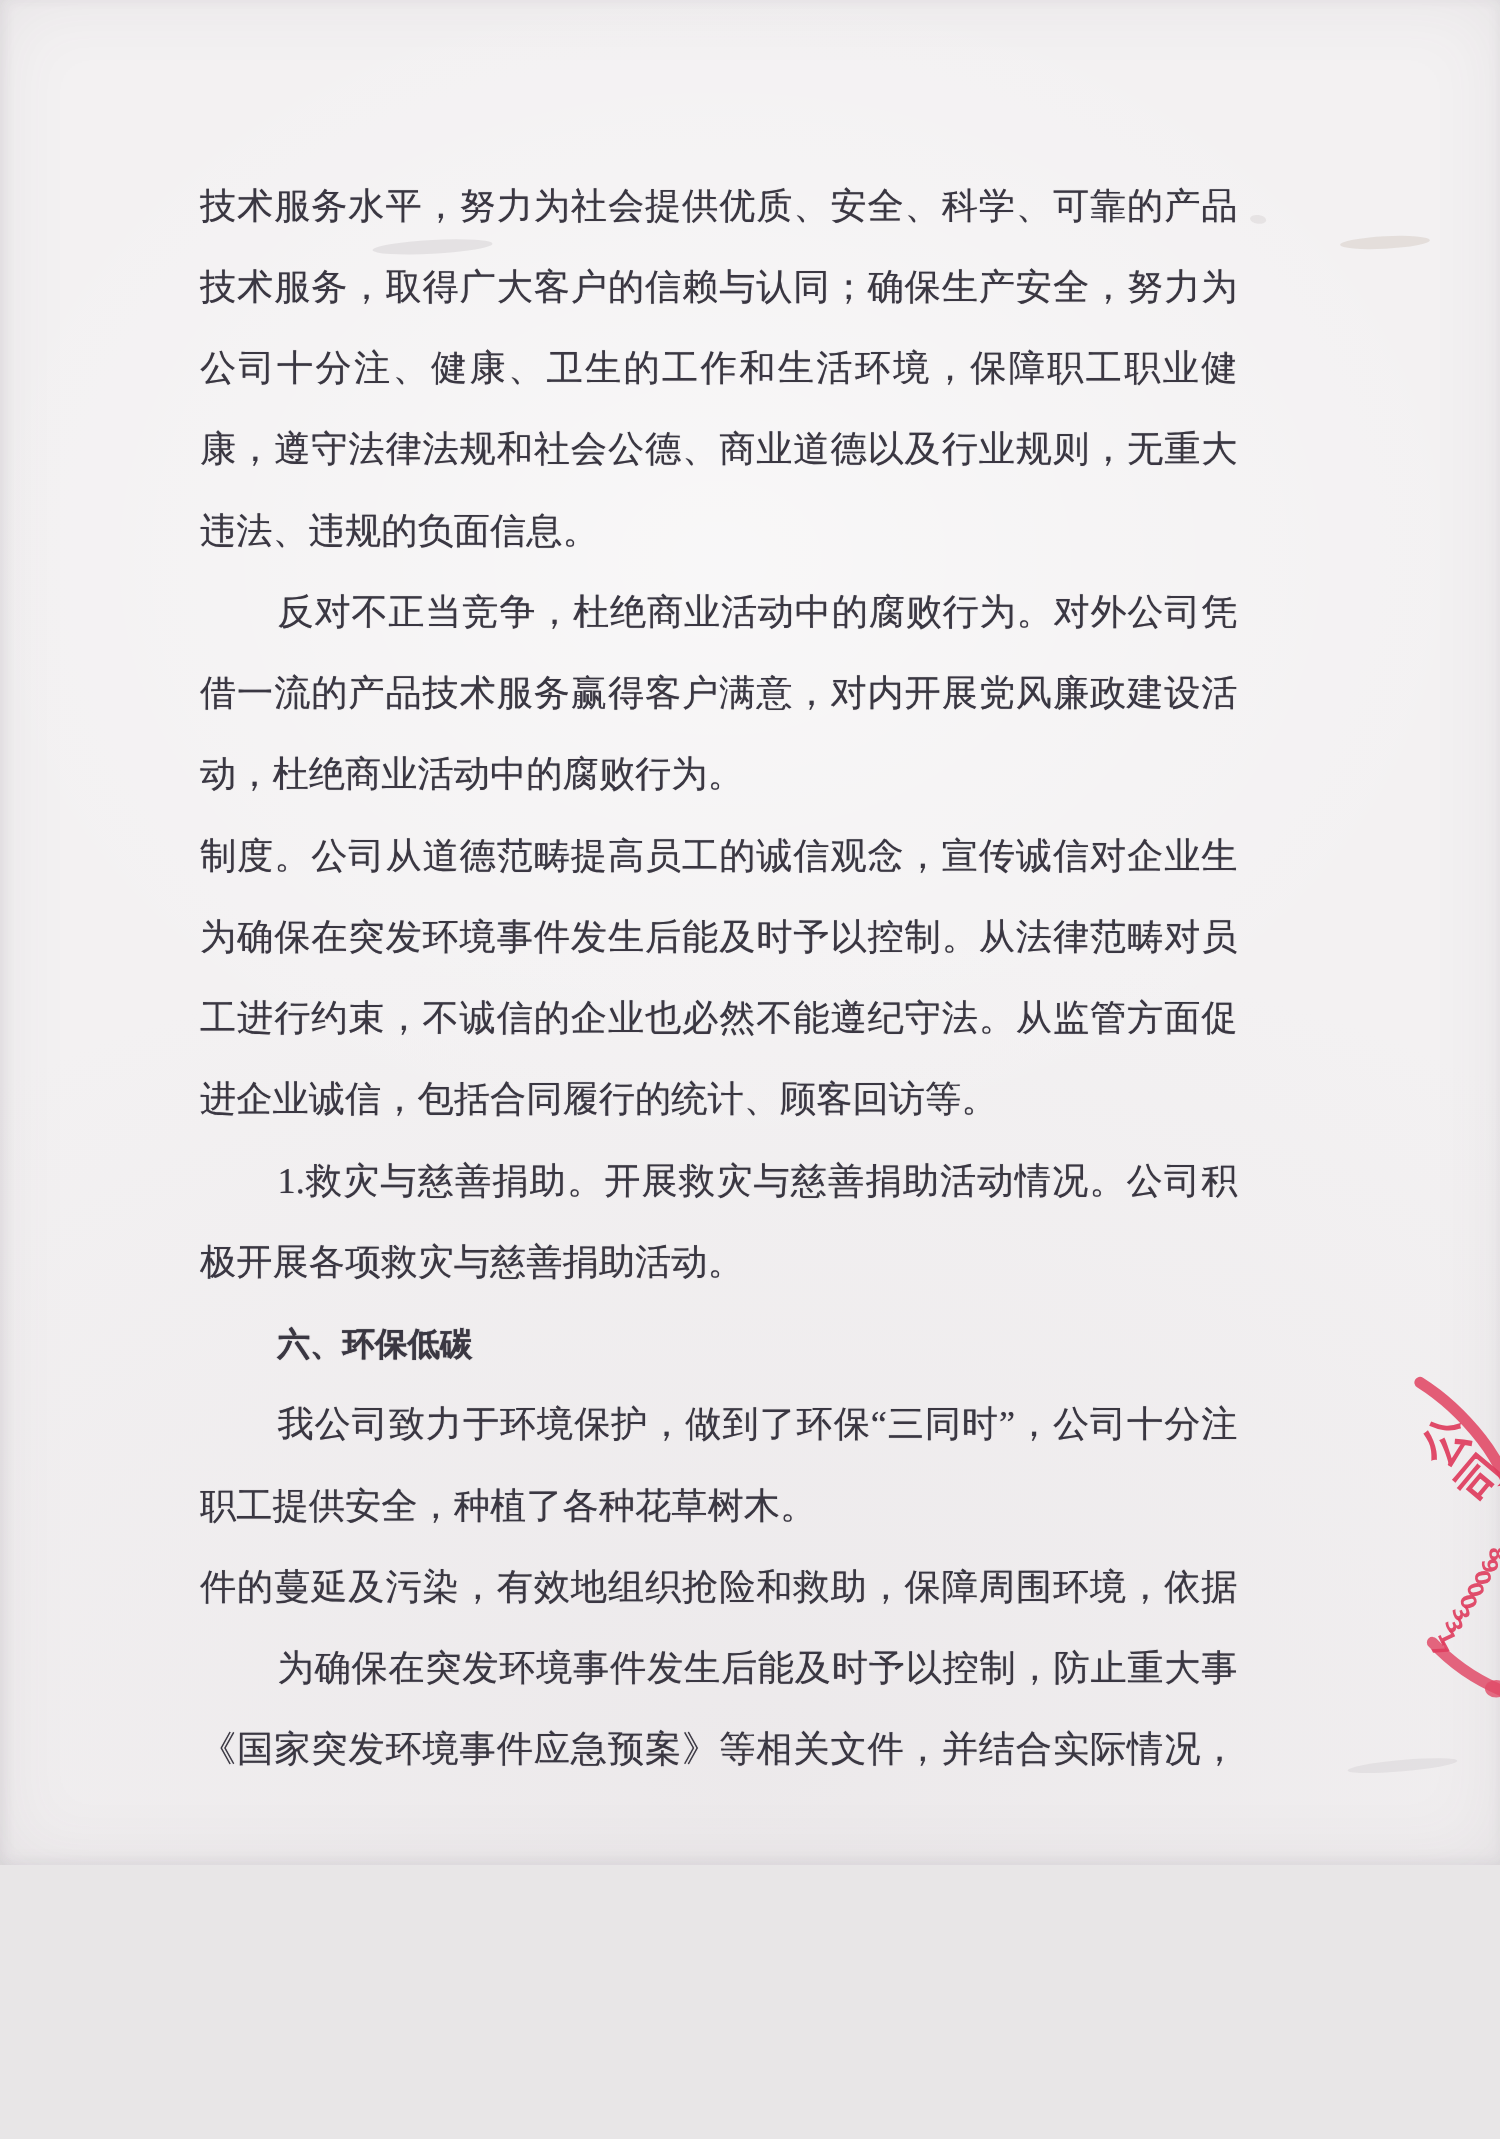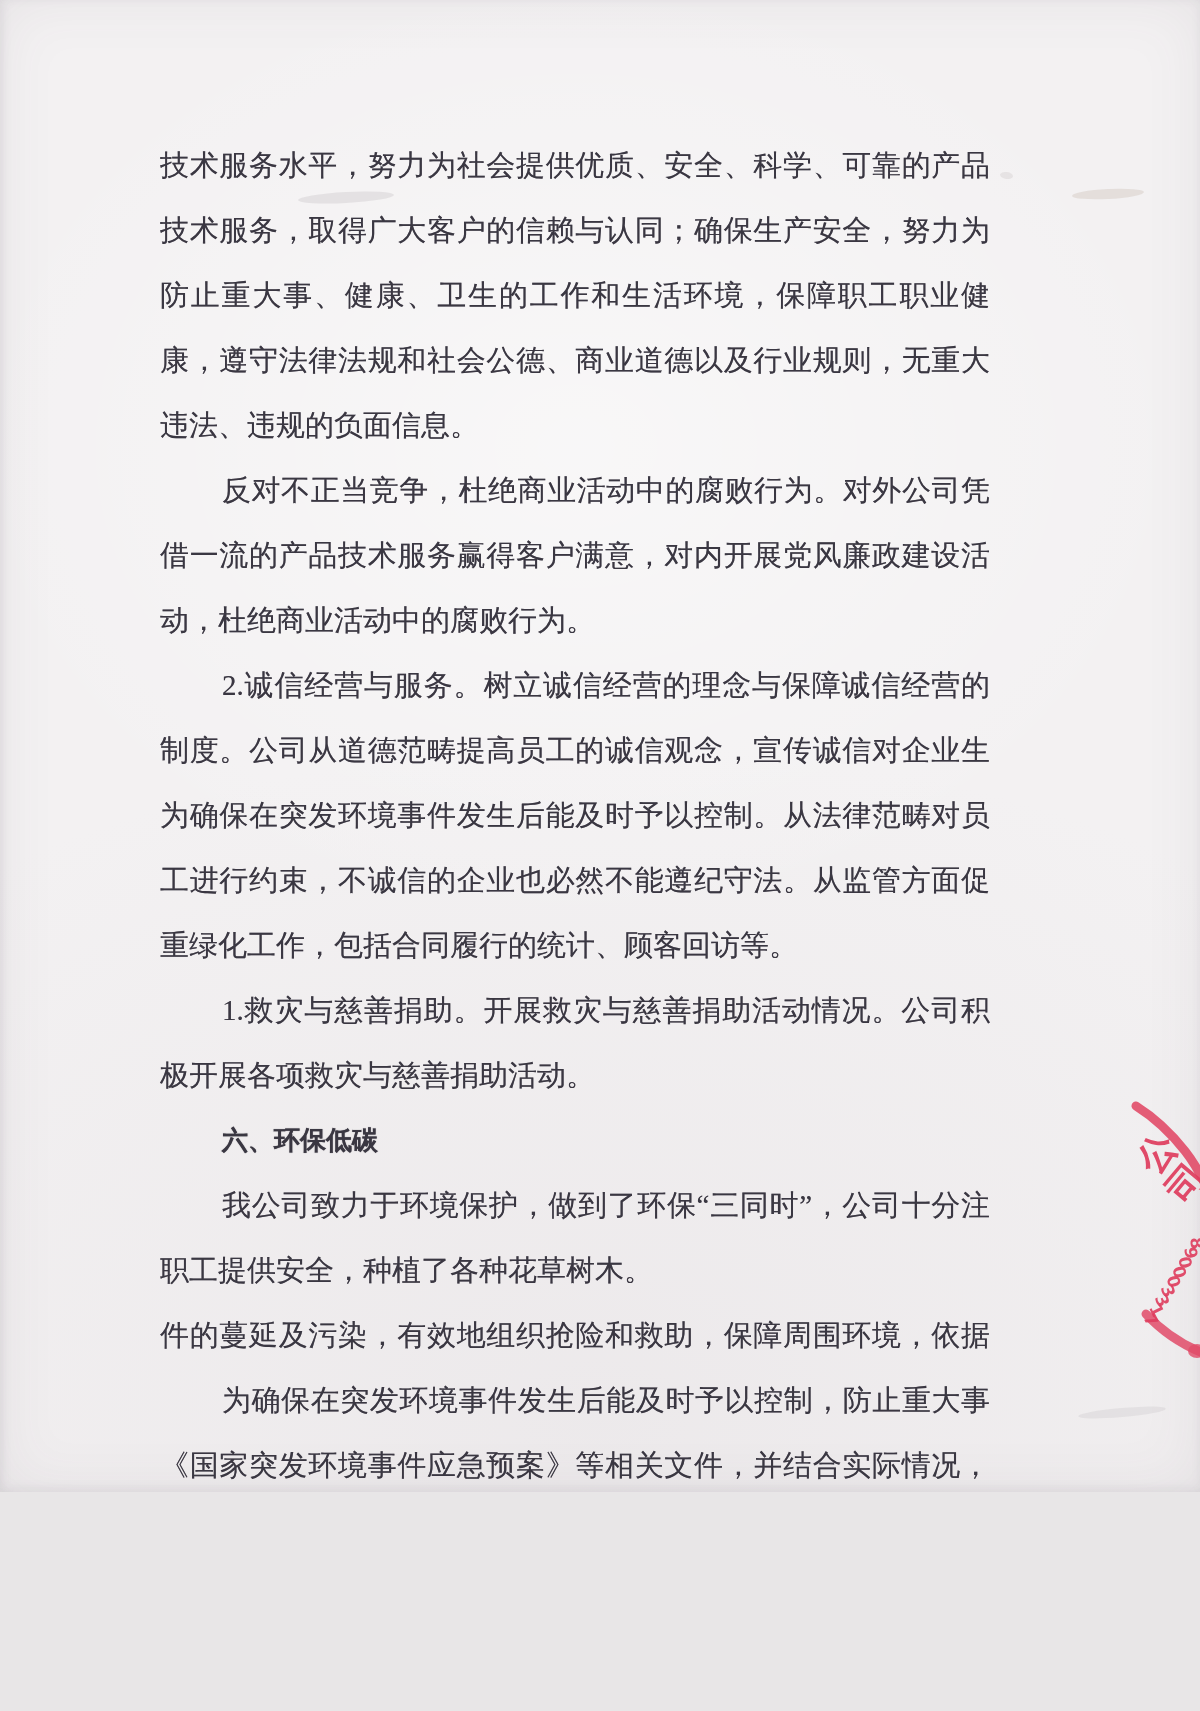--- a/index.html
+++ b/index.html
@@ -47,31 +47,30 @@
   .smudge-wisp { left:1078px; top:1408px; width:88px; height:9px; background:rgba(140,130,136,.12); transform:rotate(-5deg); }
 </style>
 </head>
 <body>
 
 <div class="page">
 
   <div class="doc-body">
       <div class="line j">技术服务水平，努力为社会提供优质、安全、科学、可靠的产品</div>
       <div class="line j">技术服务，取得广大客户的信赖与认同；确保生产安全，努力为</div>
-      <div class="line j">防止重大事、健康、卫生的工作和生活环境，保障职工职业健</div>
+      <div class="line j">公司十分注、健康、卫生的工作和生活环境，保障职工职业健</div>
       <div class="line j">康，遵守法律法规和社会公德、商业道德以及行业规则，无重大</div>
       <div class="line">违法、违规的负面信息。</div>
       <div class="line j ind">反对不正当竞争，杜绝商业活动中的腐败行为。对外公司凭</div>
       <div class="line j">借一流的产品技术服务赢得客户满意，对内开展党风廉政建设活</div>
       <div class="line">动，杜绝商业活动中的腐败行为。</div>
-      <div class="line j ind">2.诚信经营与服务。树立诚信经营的理念与保障诚信经营的</div>
       <div class="line j">制度。公司从道德范畴提高员工的诚信观念，宣传诚信对企业生</div>
       <div class="line j">为确保在突发环境事件发生后能及时予以控制。从法律范畴对员</div>
       <div class="line j">工进行约束，不诚信的企业也必然不能遵纪守法。从监管方面促</div>
-      <div class="line">重绿化工作，包括合同履行的统计、顾客回访等。</div>
+      <div class="line">进企业诚信，包括合同履行的统计、顾客回访等。</div>
       <div class="line j ind">1.救灾与慈善捐助。开展救灾与慈善捐助活动情况。公司积</div>
       <div class="line">极开展各项救灾与慈善捐助活动。</div>
       <div class="line ind b">六、环保低碳</div>
       <div class="line j ind">我公司致力于环境保护，做到了环保“三同时”，公司十分注</div>
       <div class="line">职工提供安全，种植了各种花草树木。</div>
       <div class="line j">件的蔓延及污染，有效地组织抢险和救助，保障周围环境，依据</div>
       <div class="line j ind">为确保在突发环境事件发生后能及时予以控制，防止重大事</div>
       <div class="line j">《国家突发环境事件应急预案》等相关文件，并结合实际情况，</div>
     </div>
 

